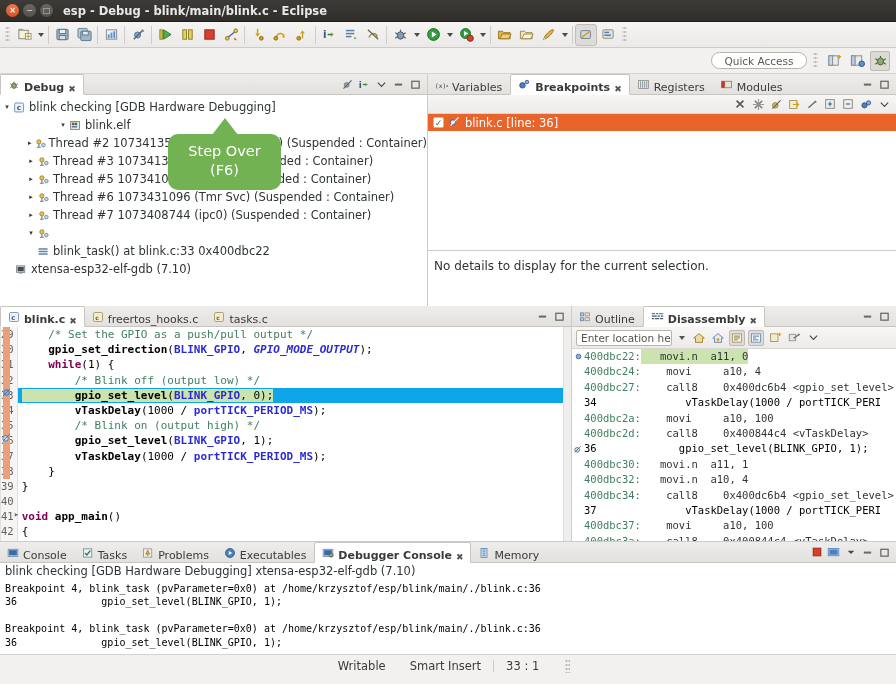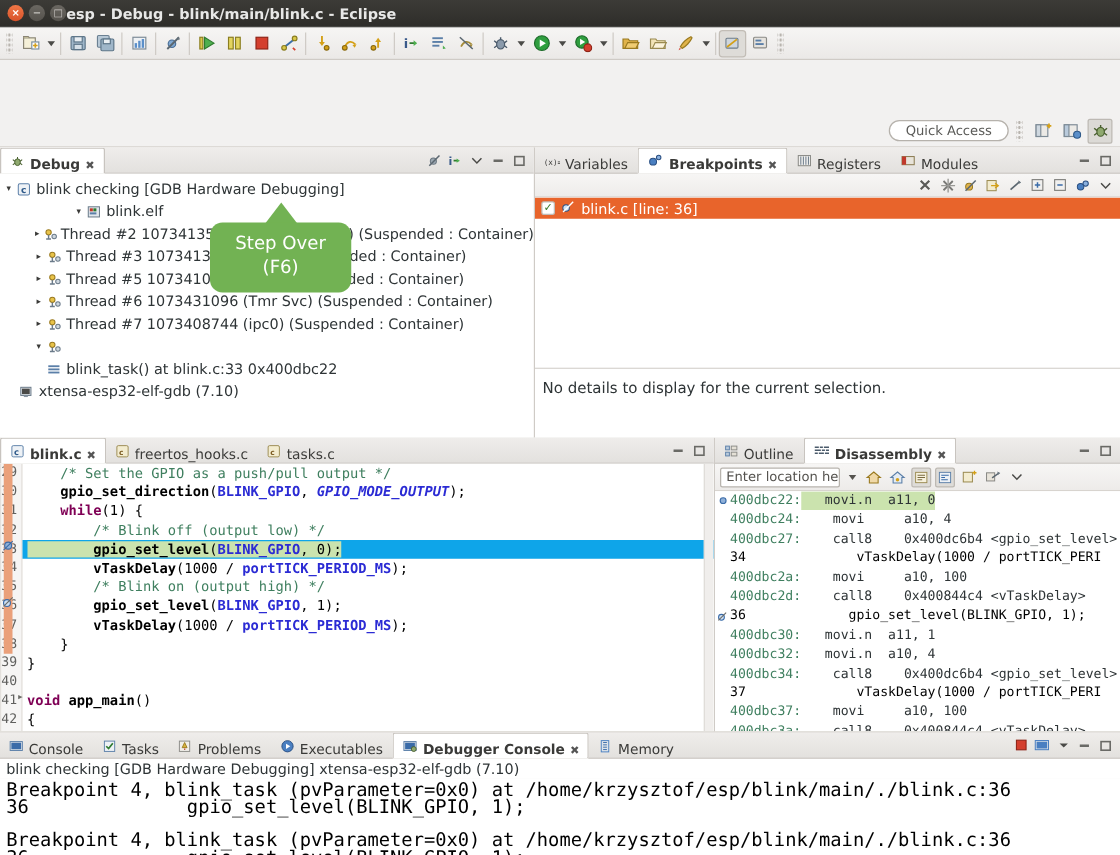--- a/index.html
+++ b/index.html
@@ -20,41 +20,41 @@
     font-size:11.5px; font-weight:bold;
     border-bottom:1px solid #1d1c1a;
     position:relative;
   }
   .wbtns { display:flex; align-items:center; gap:4px; padding-left:6px; }
   .wbtn { width:13px; height:13px; border-radius:50%; display:flex;align-items:center;justify-content:center;
           font-size:8px; color:#4a4a47; font-weight:bold; line-height:1;}
   .wbtn.close { background:linear-gradient(#f07746,#d8522a); color:#fff; }
   .wbtn.min  { background:linear-gradient(#6a6761,#55524d); color:#c9c6c2;}
   .wbtn.max  { background:linear-gradient(#6a6761,#55524d); color:#c9c6c2;}
-  .wtitle { }
+  .wtitle { margin-left:10px; }
 
   
   .toolbar {
     height:26px; background:linear-gradient(#f6f5f4,#ebe9e7);
     border-bottom:1px solid #cfcbc6;
     display:flex; align-items:center; padding-left:2px;
   }
   .tgrip { width:5px; height:17px; margin:0 3px;
       background-image: radial-gradient(circle, #b8b4ae 1px, transparent 1.2px);
       background-size: 3px 4px; background-position: 1px 0;}
   .tbtn { width:22px; height:22px; display:flex;align-items:center;justify-content:center;
           border-radius:2px; position:relative;}
   .tarrow { width:11px; height:22px; display:flex;align-items:center;justify-content:center;}
   .tarrow::after { content:""; border-left:3.5px solid transparent;border-right:3.5px solid transparent;
                    border-top:4px solid #4a4a47;}
   .tsep { width:1px;height:18px;background:#cfcbc6;margin:0 2px;}
 
   
   .qabar { height:26px; background:#f2f1f0; border-bottom:1px solid #d6d2cd;
-           display:flex; align-items:center; justify-content:flex-end; padding-right:6px; gap:3px;margin-top:44px;}
+           display:flex; align-items:center; justify-content:flex-end; padding-right:6px; gap:3px;}
   .qafield {
      width:96px;height:17px;border:1px solid #b6b2ac;border-radius:9px;background:#fff;
      font-size:10.5px;color:#5a5a57;display:flex;align-items:center;justify-content:center;
   }
   .qbtn{width:20px;height:20px;display:flex;align-items:center;justify-content:center;border-radius:2px;}
   .qbtn.active{background:#dcdad6;border:1px solid #bdb9b3;}
 
   
   .row-top { display:flex; height:232px; }
   .row-mid { display:flex; height:235px; }
@@ -133,21 +133,21 @@
   .drow{height:15.4px;line-height:15.4px;white-space:pre;display:flex;align-items:center;}
   .dmark{width:12px;display:flex;align-items:center;justify-content:center;}
   .daddr{color:#3f7f5f;}
   .dsrc{color:#000;}
   .dhl{background:#cbe3ae;}
 
   
   .consoleview{height:113px;border-top:1px solid #cfcbc6;display:flex;flex-direction:column;}
   .csub{height:16px;font-size:11.5px;color:#2e3436;padding:1px 5px;background:#fff;}
   .cbody{flex:1;background:#fff;font-family:"DejaVu Sans Mono","Liberation Mono",monospace;
-         font-size:15px;color:#000;padding:3px 5px;white-space:pre;line-height:13.4px;overflow:hidden;}
+         font-size:10px;color:#000;padding:3px 5px;white-space:pre;line-height:13.4px;overflow:hidden;}
 
   
   .status{height:22px;background:#f2f1f0;border-top:1px solid #d6d2cd;display:flex;align-items:center;
           font-size:11.5px;color:#3a3a38;}
   .sitem{padding:0 12px;}
   .ssep{width:1px;height:12px;background:#cfcbc6;}
   .sgrip{width:5px;height:14px;margin-left:14px;
          background-image: radial-gradient(circle, #b8b4ae 1px, transparent 1.2px);
          background-size:3px 4px;}
 

